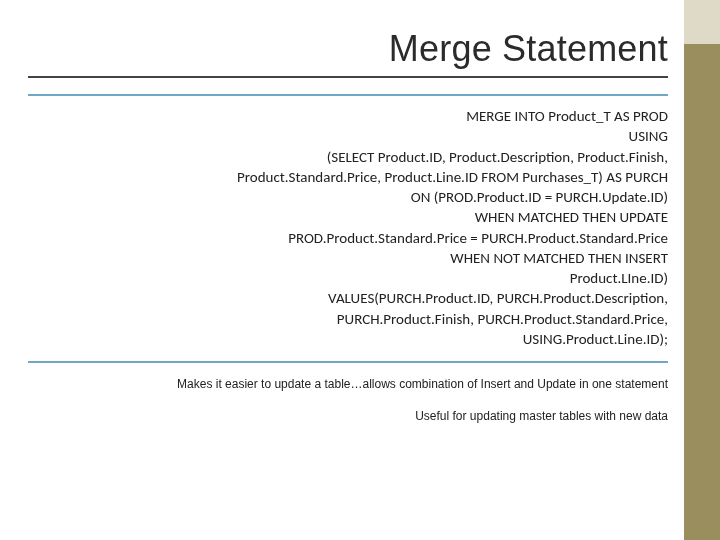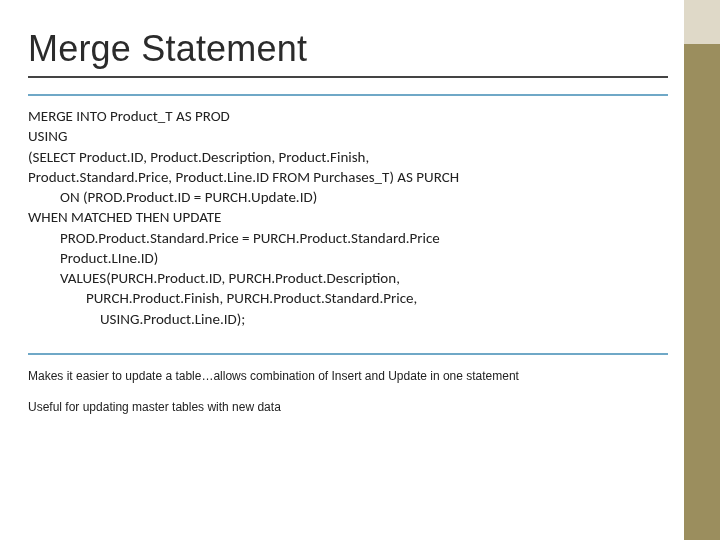--- a/index.html
+++ b/index.html
@@ -15,39 +15,40 @@
     position: absolute;
     right: 0;
     top: 0;
     width: 36px;
     height: 540px;
   }
   .side-accent .top { background: #dfd9c8; height: 44px; width: 100%; }
   .side-accent .bottom { background: #9b8e5e; height: 496px; width: 100%; }
   .content {
     padding: 28px 52px 0 28px;
+    text-align: right;
   }
   .title {
     font-size: 36px;
     font-weight: 400;
     color: #2b2b2b;
     letter-spacing: 0.2px;
     margin-bottom: 6px;
   }
   .title-underline {
     border: none;
     border-top: 2px solid #444;
     margin-bottom: 16px;
   }
   .sql-block {
     font-family: Calibri, Arial, sans-serif;
     font-size: 15px;
     line-height: 1.35;
     color: #222;
-    padding: 10px 0 24px 0;
+    padding: 10px 0 12px 0;
     border-top: 2px solid #6fa8c7;
     border-bottom: 2px solid #6fa8c7;
     margin-bottom: 14px;
   }
   .sql-block .ln { white-space: pre-wrap; }
   .sql-block .i1 { padding-left: 32px; }
   .sql-block .i2 { padding-left: 58px; }
   .sql-block .i3 { padding-left: 72px; }
   .notes {
     font-family: Verdana, Geneva, sans-serif;
@@ -70,20 +71,21 @@
   <hr class="title-underline">
 
   <div class="sql-block">
     <div class="ln">MERGE INTO Product_T AS PROD</div>
     <div class="ln">USING</div>
     <div class="ln">(SELECT Product.ID, Product.Description, Product.Finish,</div>
     <div class="ln">Product.Standard.Price, Product.Line.ID FROM Purchases_T) AS PURCH</div>
     <div class="ln i1">ON (PROD.Product.ID = PURCH.Update.ID)</div>
     <div class="ln">WHEN MATCHED THEN UPDATE</div>
     <div class="ln i1">PROD.Product.Standard.Price = PURCH.Product.Standard.Price</div>
+    <div class="ln">WHEN NOT MATCHED THEN INSERT</div>
     <div class="ln i1">Product.LIne.ID)</div>
     <div class="ln i1">VALUES(PURCH.Product.ID, PURCH.Product.Description,</div>
     <div class="ln i2">PURCH.Product.Finish, PURCH.Product.Standard.Price,</div>
     <div class="ln i3">USING.Product.Line.ID);</div>
   </div>
 
   <div class="notes">
     <p>Makes it easier to update a table…allows combination of Insert and Update in one statement</p>
     <p>Useful for updating master tables with new data</p>
   </div>

